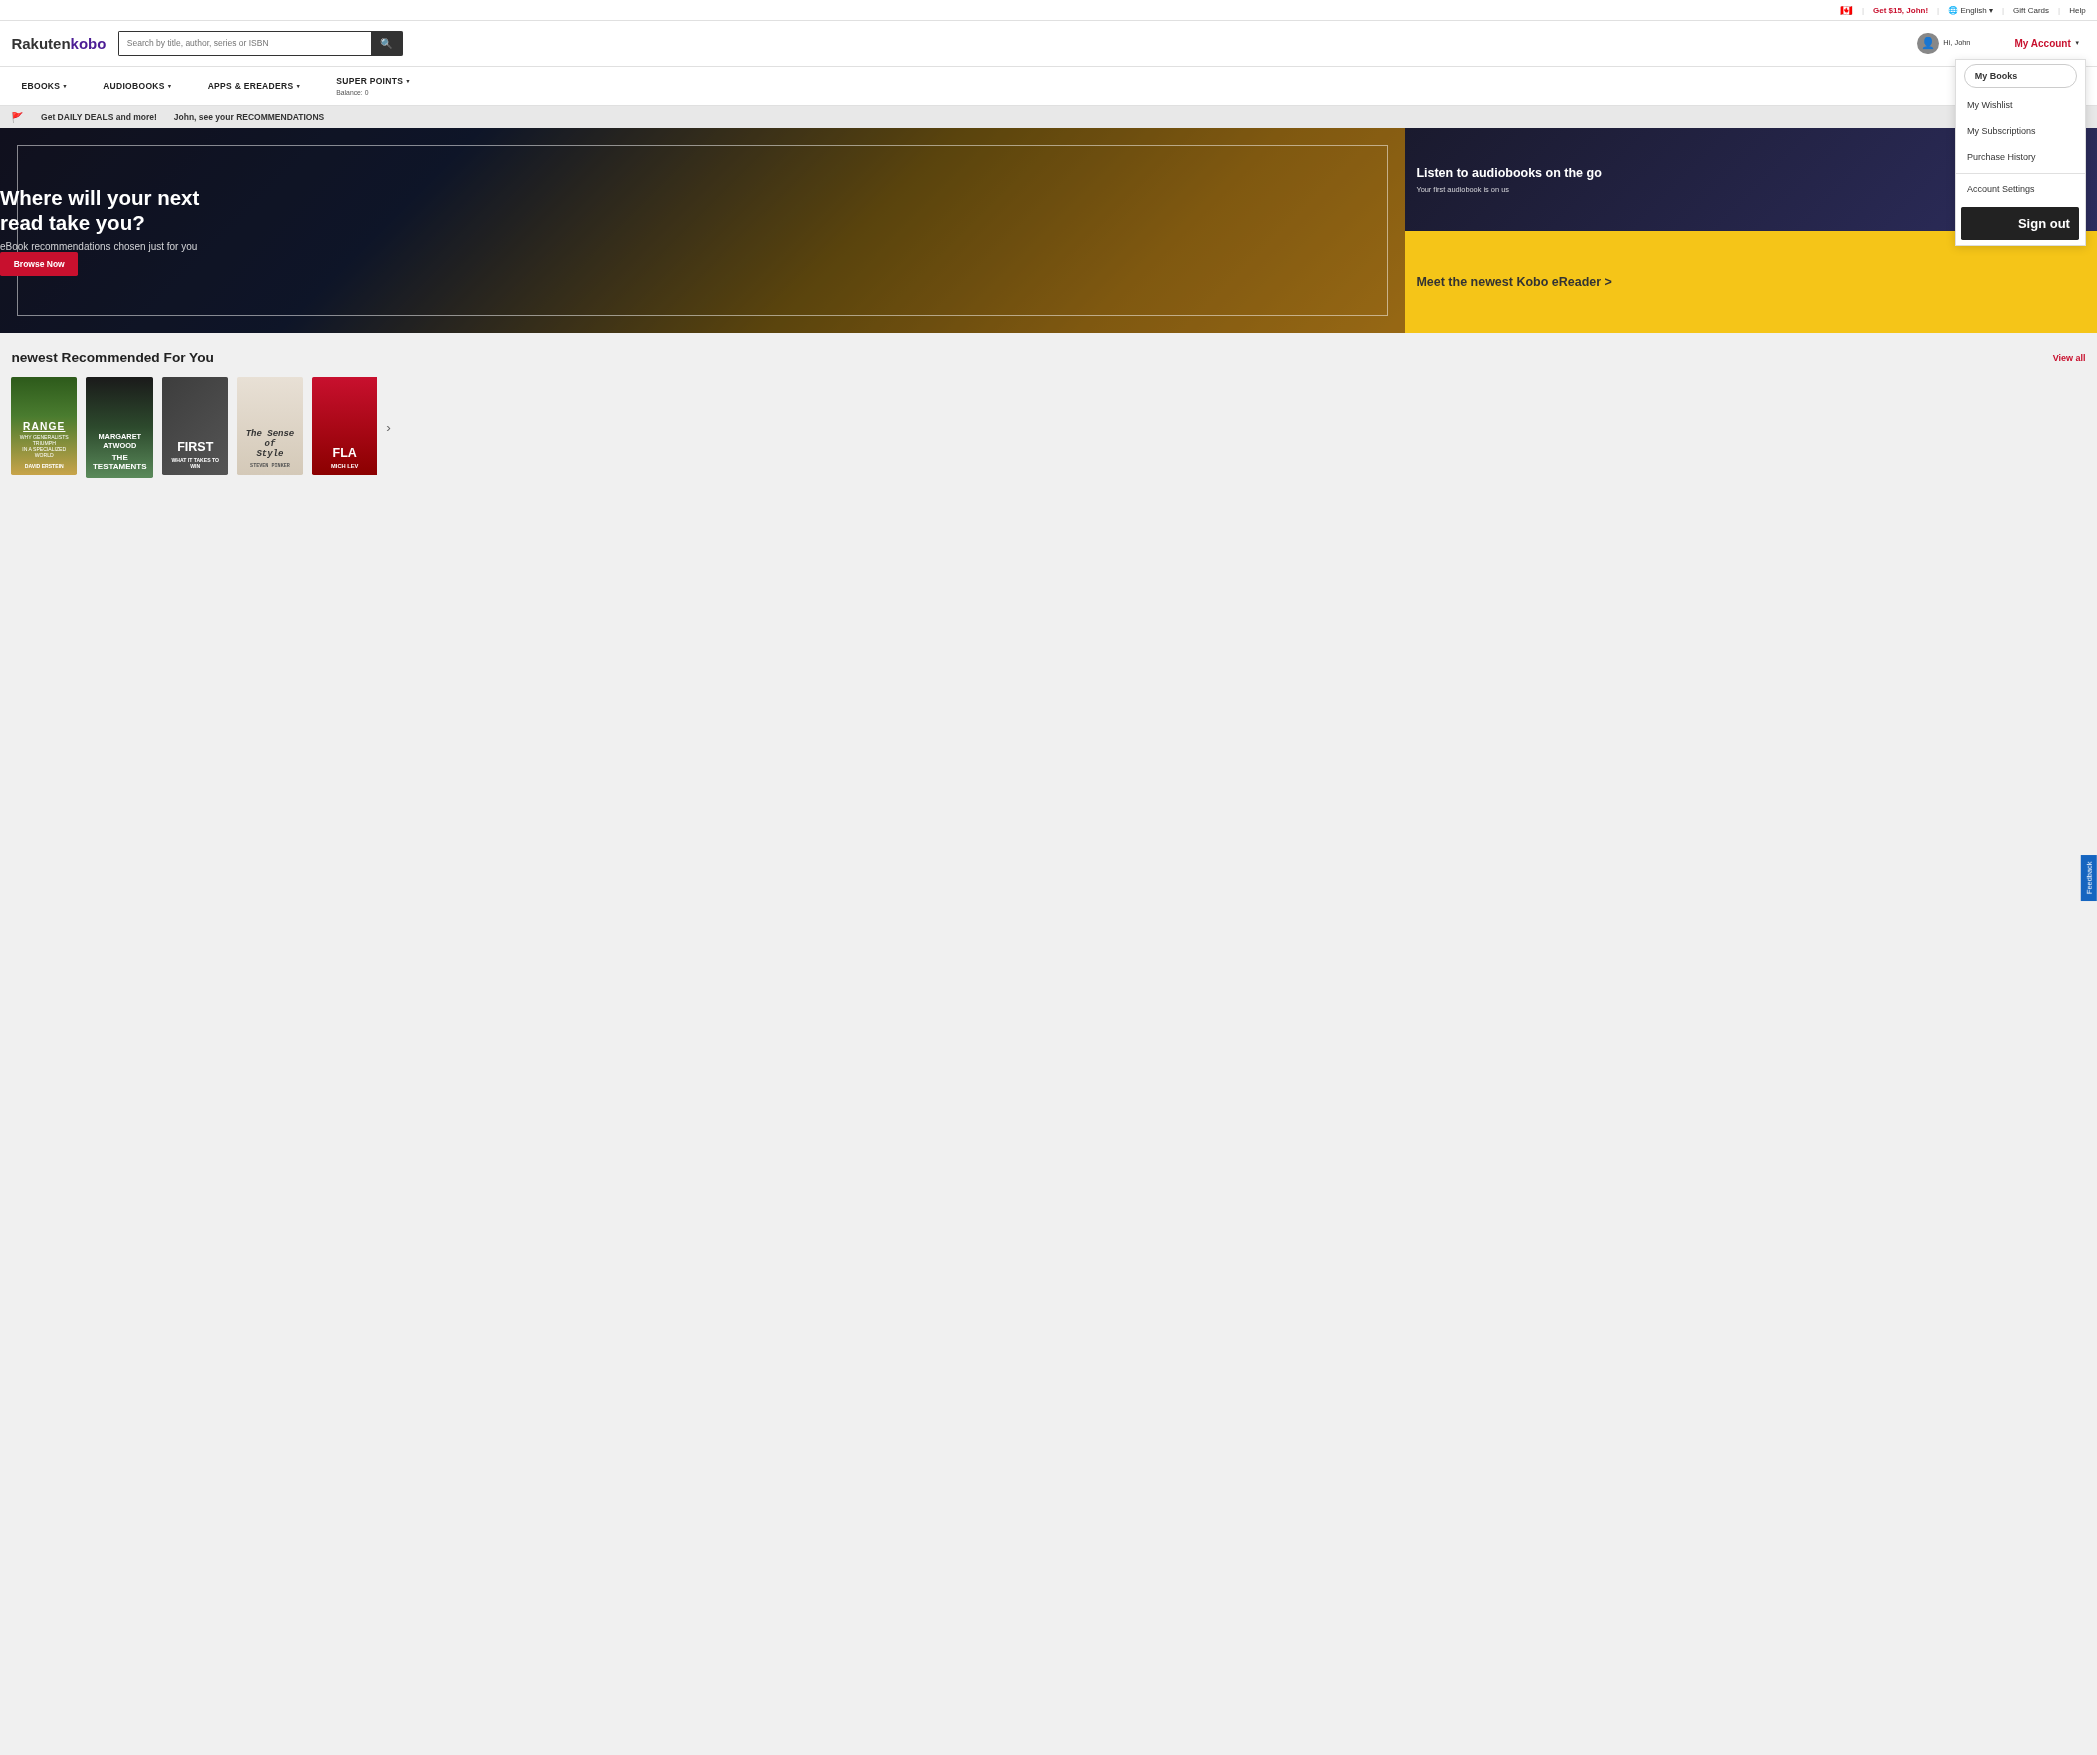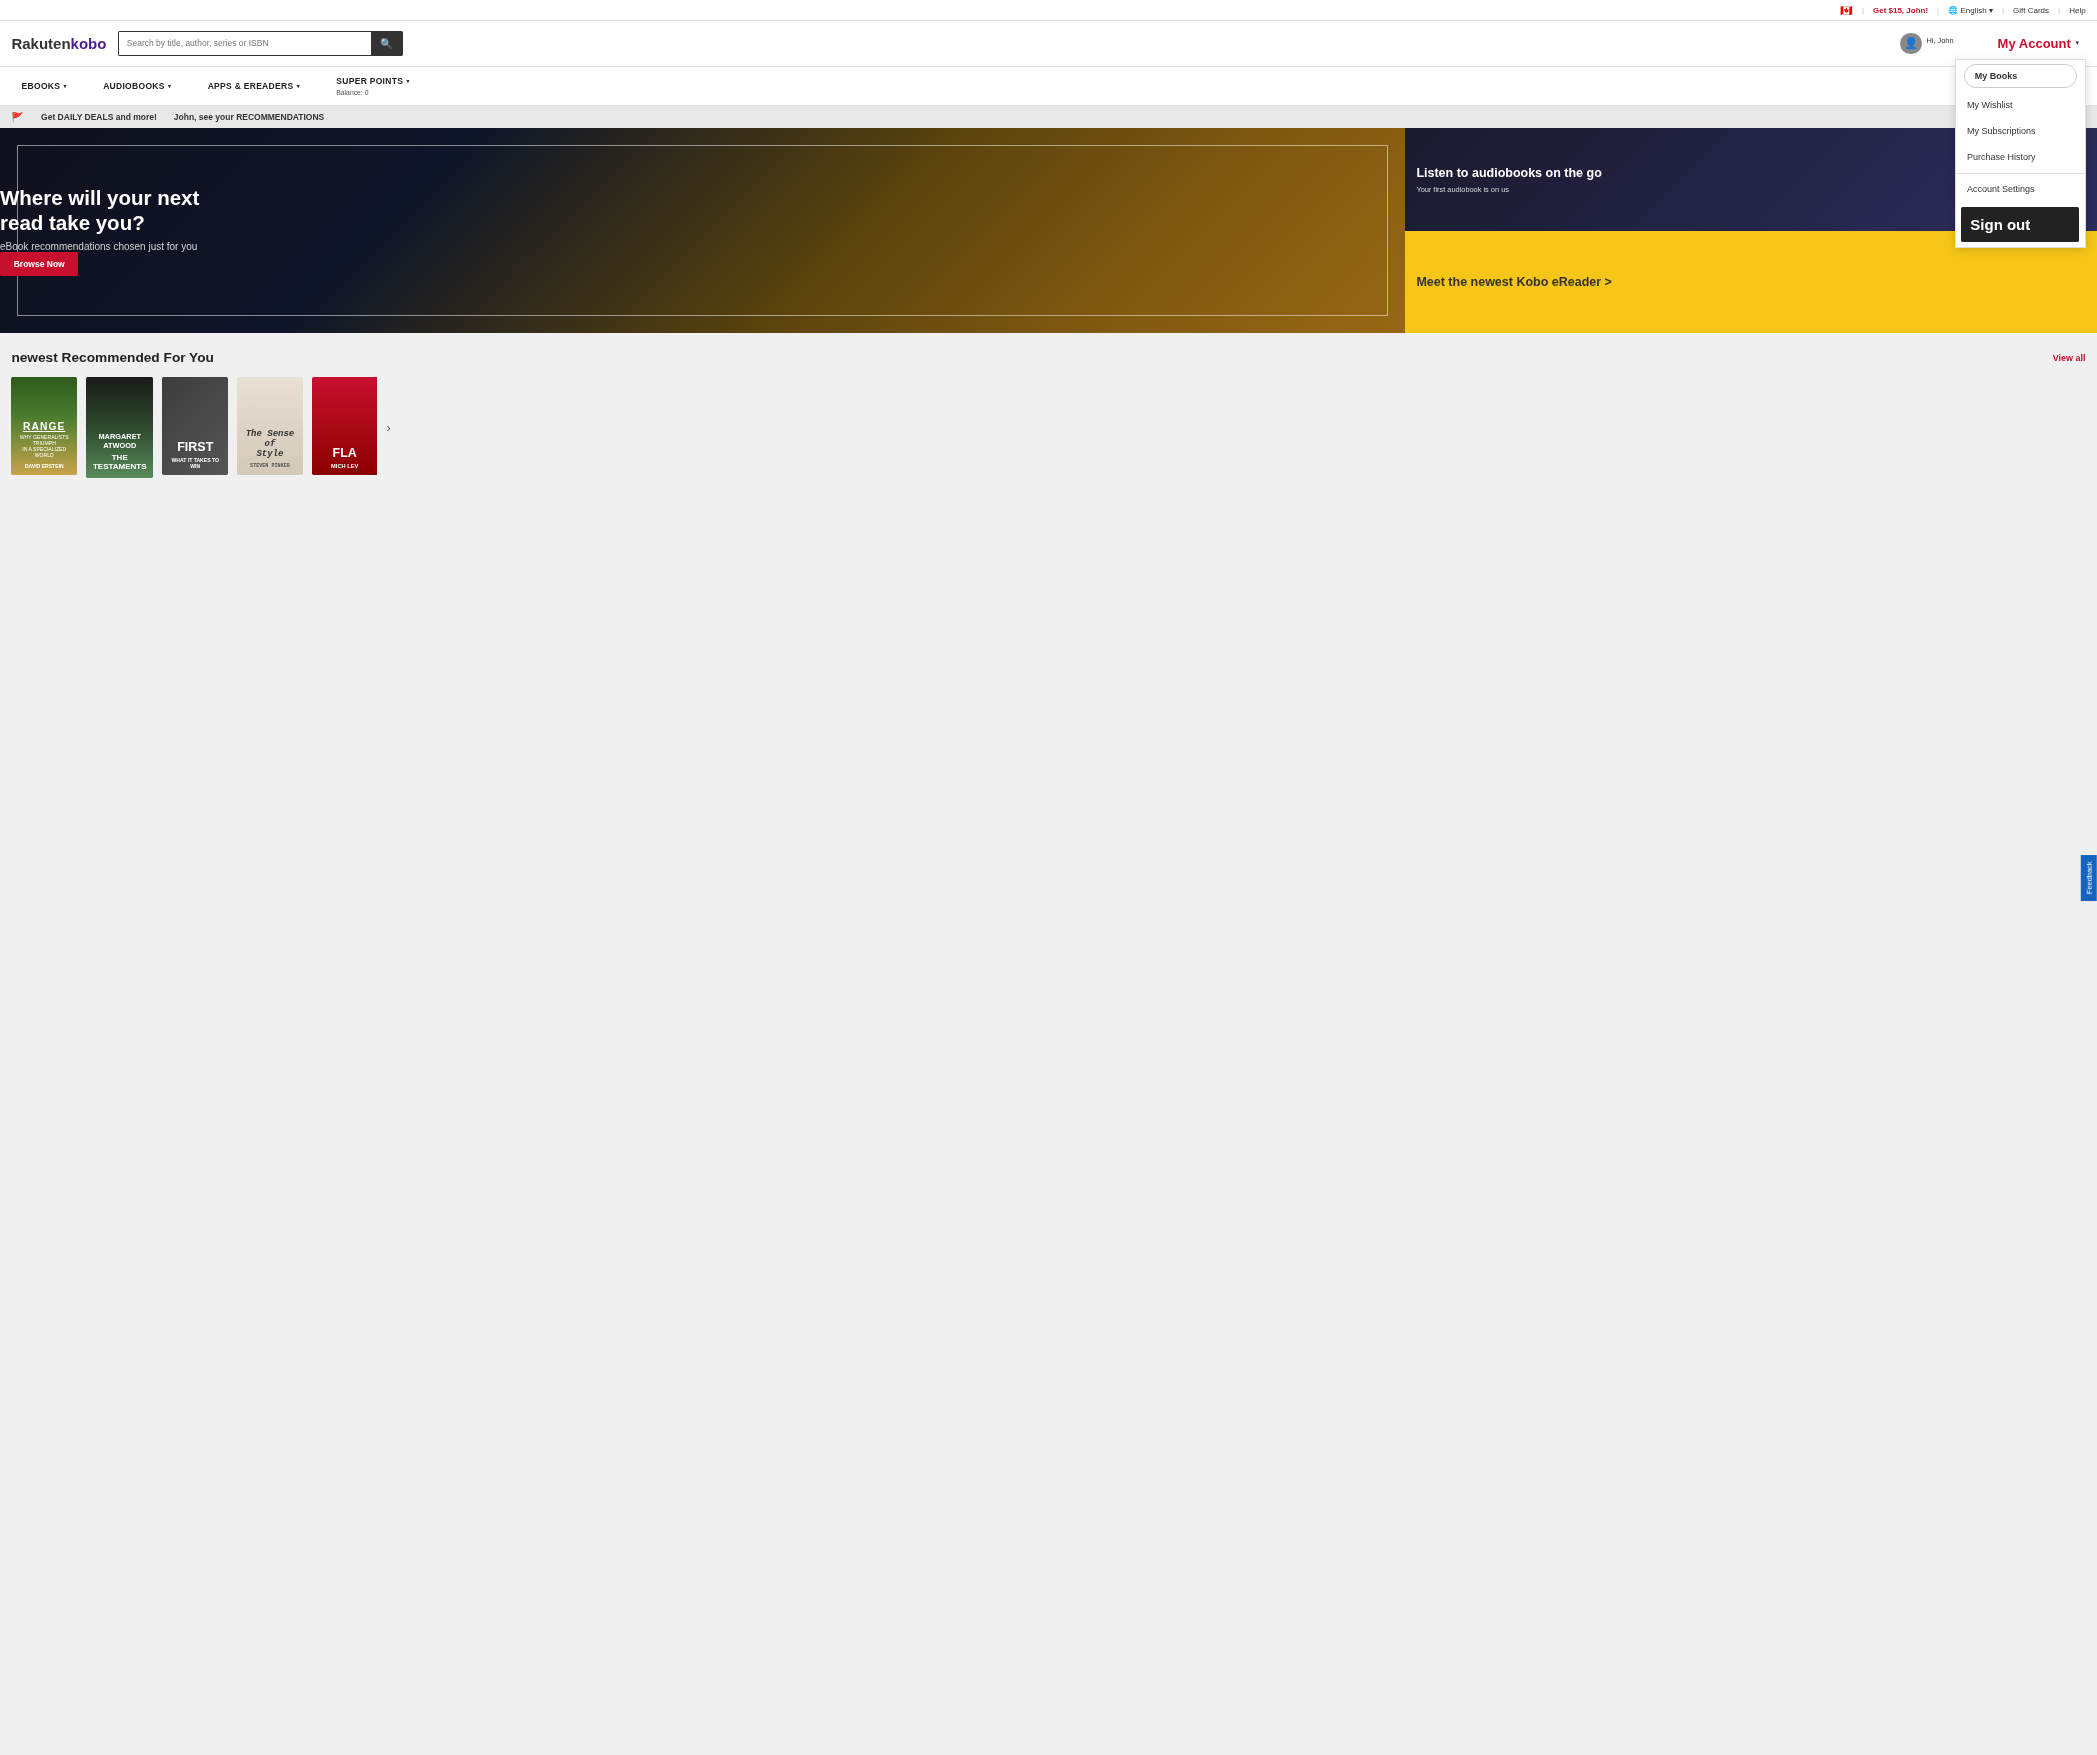--- a/index.html
+++ b/index.html
@@ -79,21 +79,21 @@
       border-radius: 50%;
       background: #888;
       display: flex;
       align-items: center;
       justify-content: center;
       color: #fff;
       font-size: 11.4px;
     }
     .account-text { display: flex; flex-direction: row; text-align: left; }
     .account-hi { font-size: 7.4px; color: #333; }
-    .account-my { font-size: 13px; color: #c8102e; font-weight: bold; padding-left: 44px; }
+    .account-my { font-size: 10px; color: #c8102e; font-weight: bold; padding-left: 44px; }
     .chevron { color: #333; font-size: 6.8px; }
 
     
     .dropdown-menu {
       position: absolute;
       top: 100%;
       right: 0;
       background: #fff;
       border: 0.6px solid #ddd;
       box-shadow: 0 2.3px 9px rgba(0,0,0,0.15);
@@ -113,23 +113,23 @@
       border: 1.1px solid #ccc;
       border-radius: 14.2px;
       margin: 4.6px 8px;
       padding: 5.7px 10.2px;
       font-weight: bold;
     }
     .dropdown-divider { border: none; border-top: 0.6px solid #e0e0e0; margin: 2.3px 0; }
     .dropdown-signout {
       background: #222;
       color: #fff;
-      text-align: left;
+      text-align: right;
       padding: 9px;
-      font-size: 15px;
+      font-size: 13px;
       font-weight: bold;
       cursor: pointer;
       margin: 4.6px 5.7px 5.7px 5.7px;
       border-radius: 1.7px;
     }
 
     
     .nav-bar {
       background: #fff;
       display: flex;

